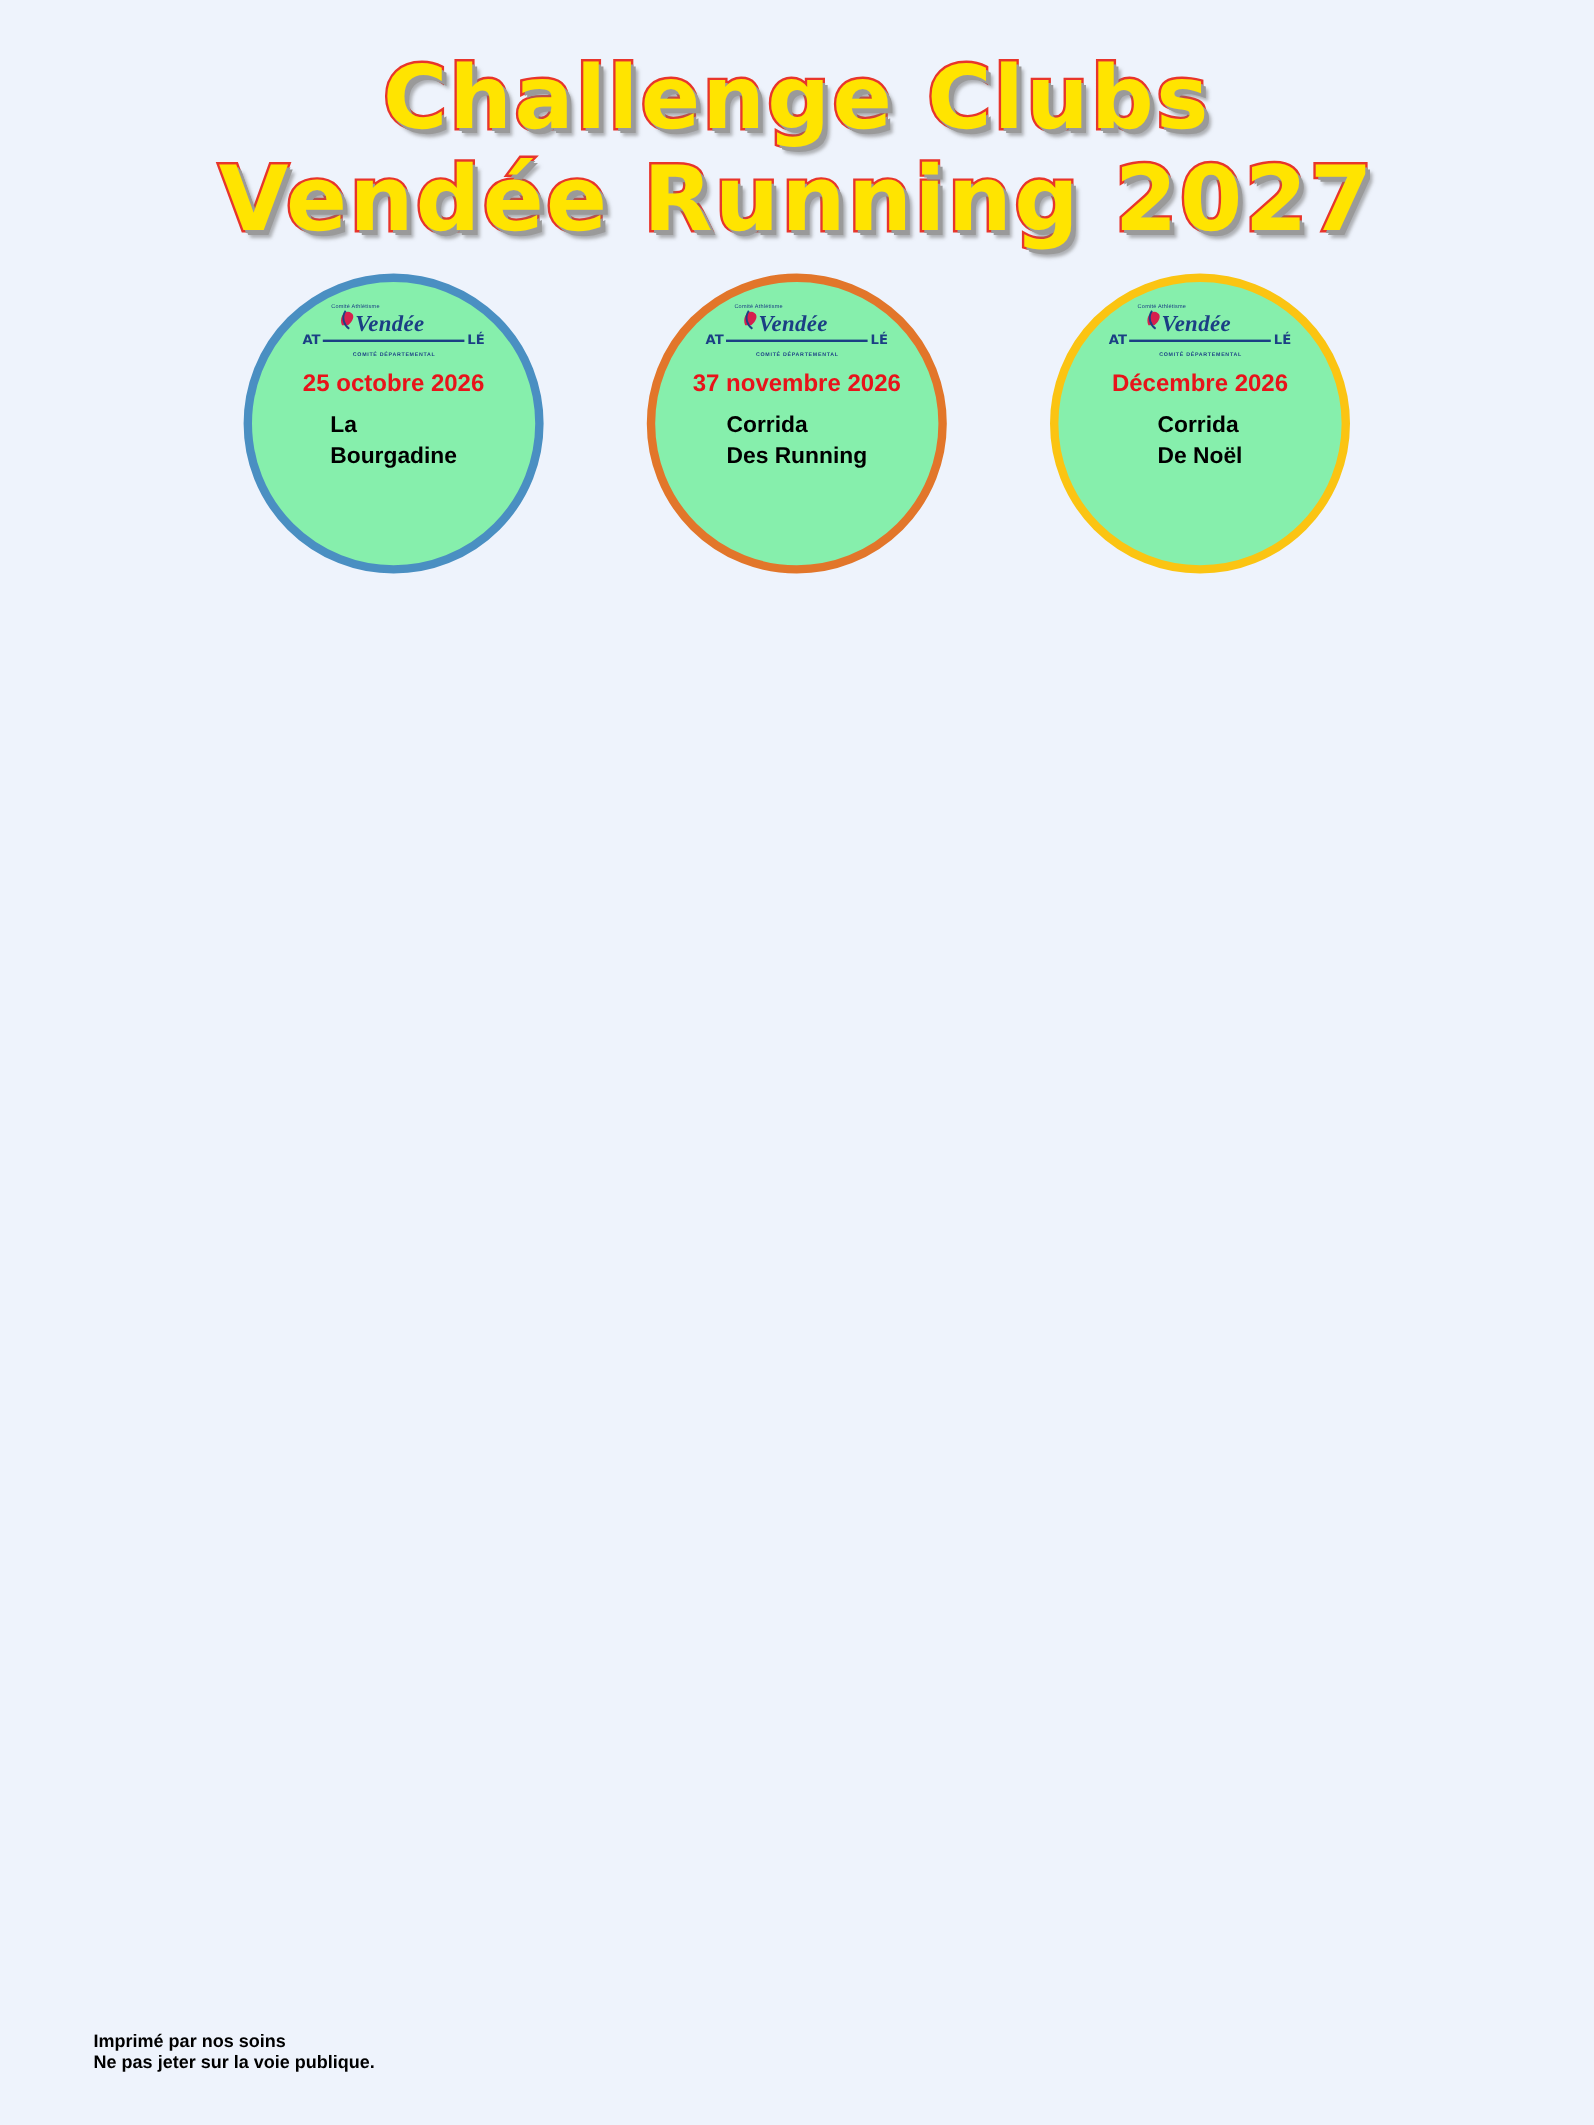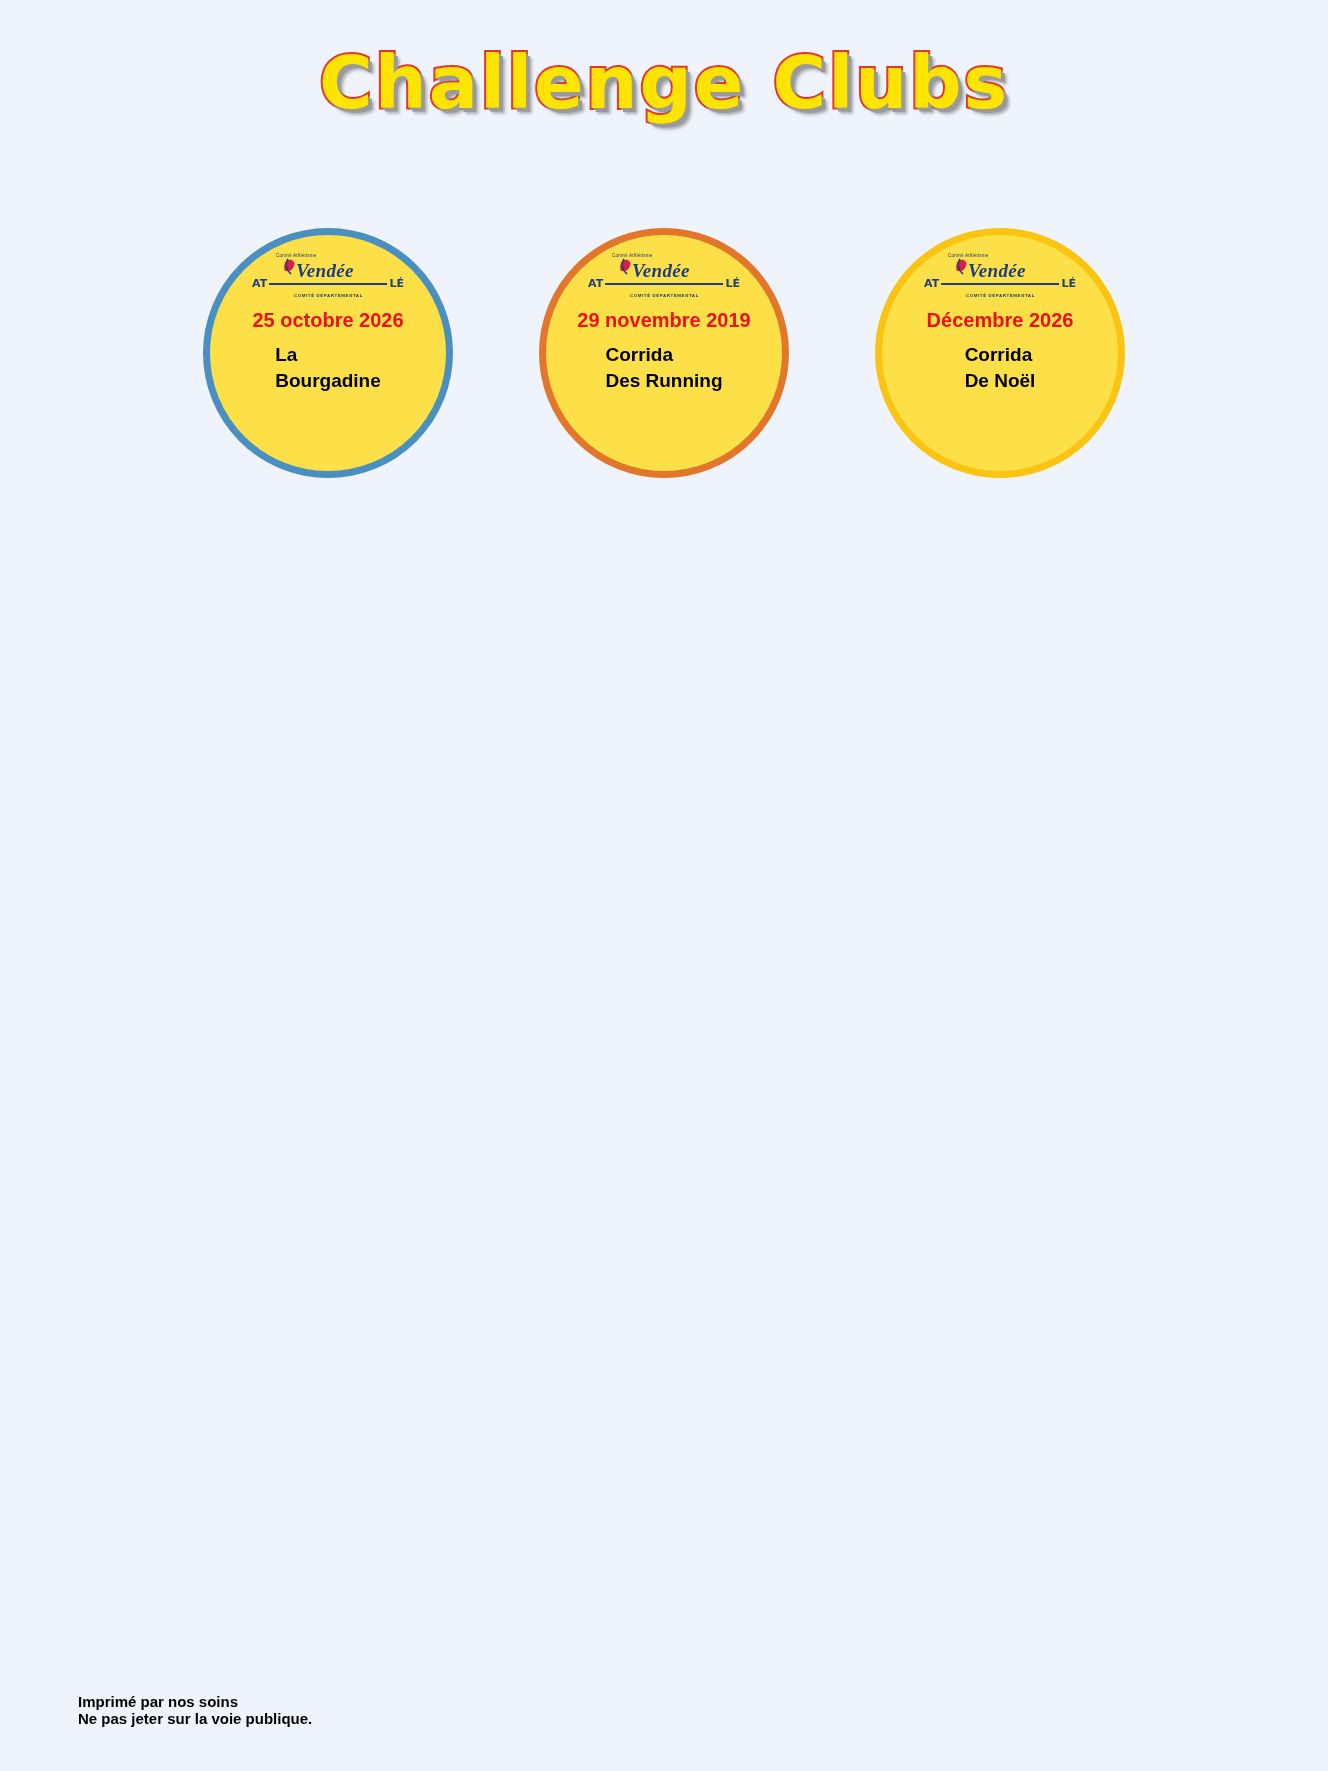--- a/index.html
+++ b/index.html
@@ -45,21 +45,21 @@
     left: 0;
     width: 100%;
     display: flex;
     justify-content: center;
     gap: 86px;
   }
   .event-circle {
     width: 250px;
     height: 250px;
     border-radius: 50%;
-    background: #fde047;
+    background: #86efac;
     border: 7px solid #4a90c4;
     box-sizing: border-box;
     display: flex;
     flex-direction: column;
     align-items: center;
     padding-top: 18px;
   }
   .event-circle.c1 { border-color: #4a8fc2; }
   .event-circle.c2 { border-color: #e2762a; }
   .event-circle.c3 { border-color: #fbc412; }
@@ -150,20 +150,21 @@
     font-weight: 700;
     color: #000000;
     flex-direction: column;
   }
 </style>
 </head>
 <body>
 
 <div class="poster-title">
   <span class="line line1">Challenge Clubs</span>
+  <span class="line line2">Vendée Running 2027</span>
 </div>
 
 <div class="events-row">
 
   <div class="event-circle c1">
     <div class="cdv-logo">
       <span class="top-text">Comité Athlétisme</span>
       <svg class="swoosh" viewBox="0 0 20 22">
         <path d="M3 16 C0 9, 6 2, 11 6 C14 8, 12 13, 8 16 Z" fill="#d61f4e"></path>
         <path d="M9 19 C5 16, 2 10, 6 4" stroke="#1b3f84" stroke-width="1.6" fill="none"></path>
@@ -191,21 +192,21 @@
         <path d="M9 19 C5 16, 2 10, 6 4" stroke="#1b3f84" stroke-width="1.6" fill="none"></path>
       </svg>
       <span class="vendee">Vendée</span>
       <div class="athle">
         <span>AT</span>
         <span class="bar"></span>
         <span>LÉ</span>
       </div>
       <span class="bottom-text">COMITÉ DÉPARTEMENTAL</span>
     </div>
-    <div class="event-date">29 novembre 2019</div>
+    <div class="event-date">37 novembre 2026</div>
     <div class="event-name">
       <div>Corrida</div>
       <div>Des Running</div>
     </div>
   </div>
 
   <div class="event-circle c3">
     <div class="cdv-logo">
       <span class="top-text">Comité Athlétisme</span>
       <svg class="swoosh" viewBox="0 0 20 22">

